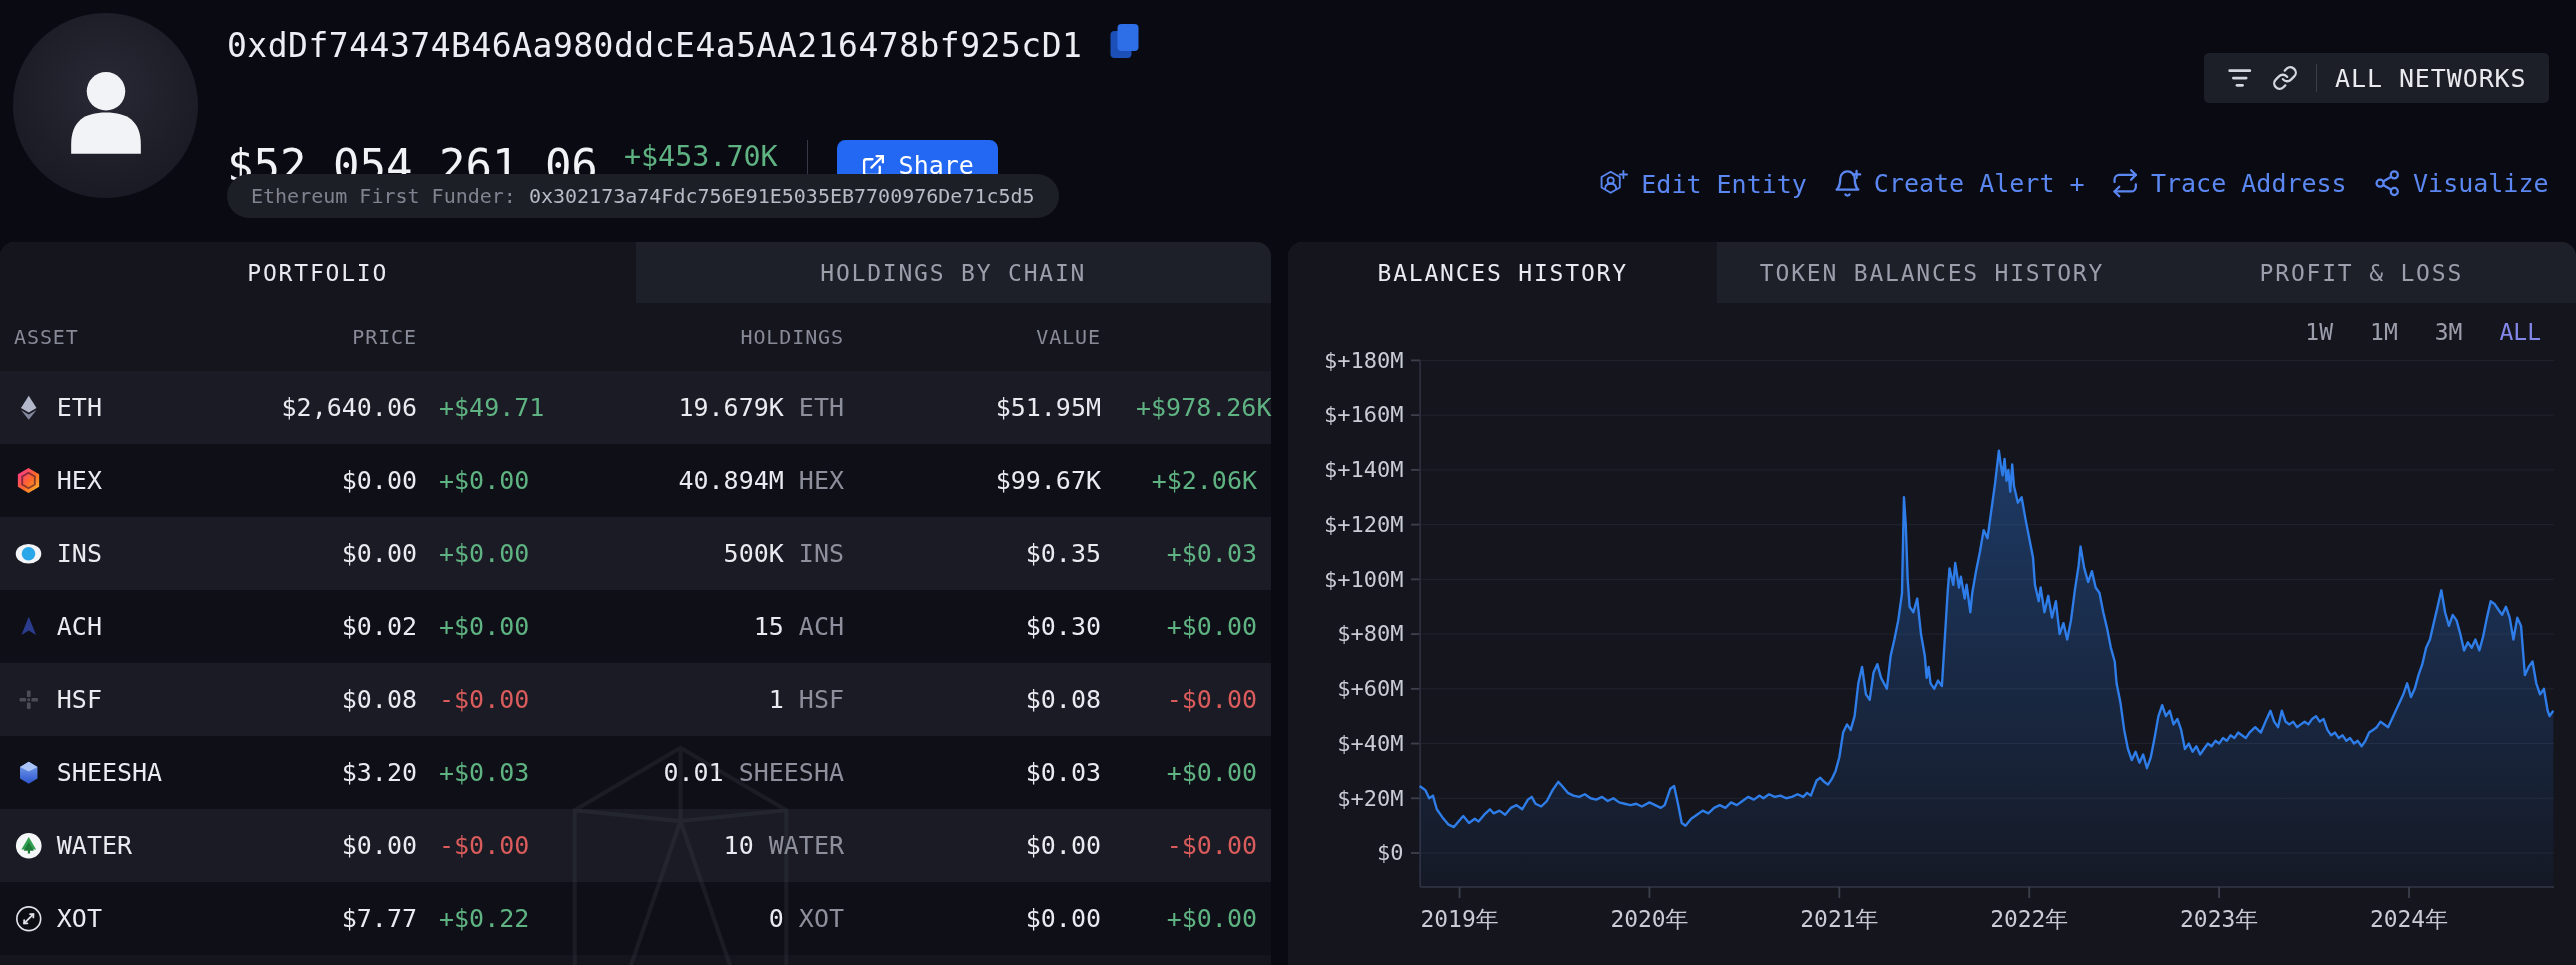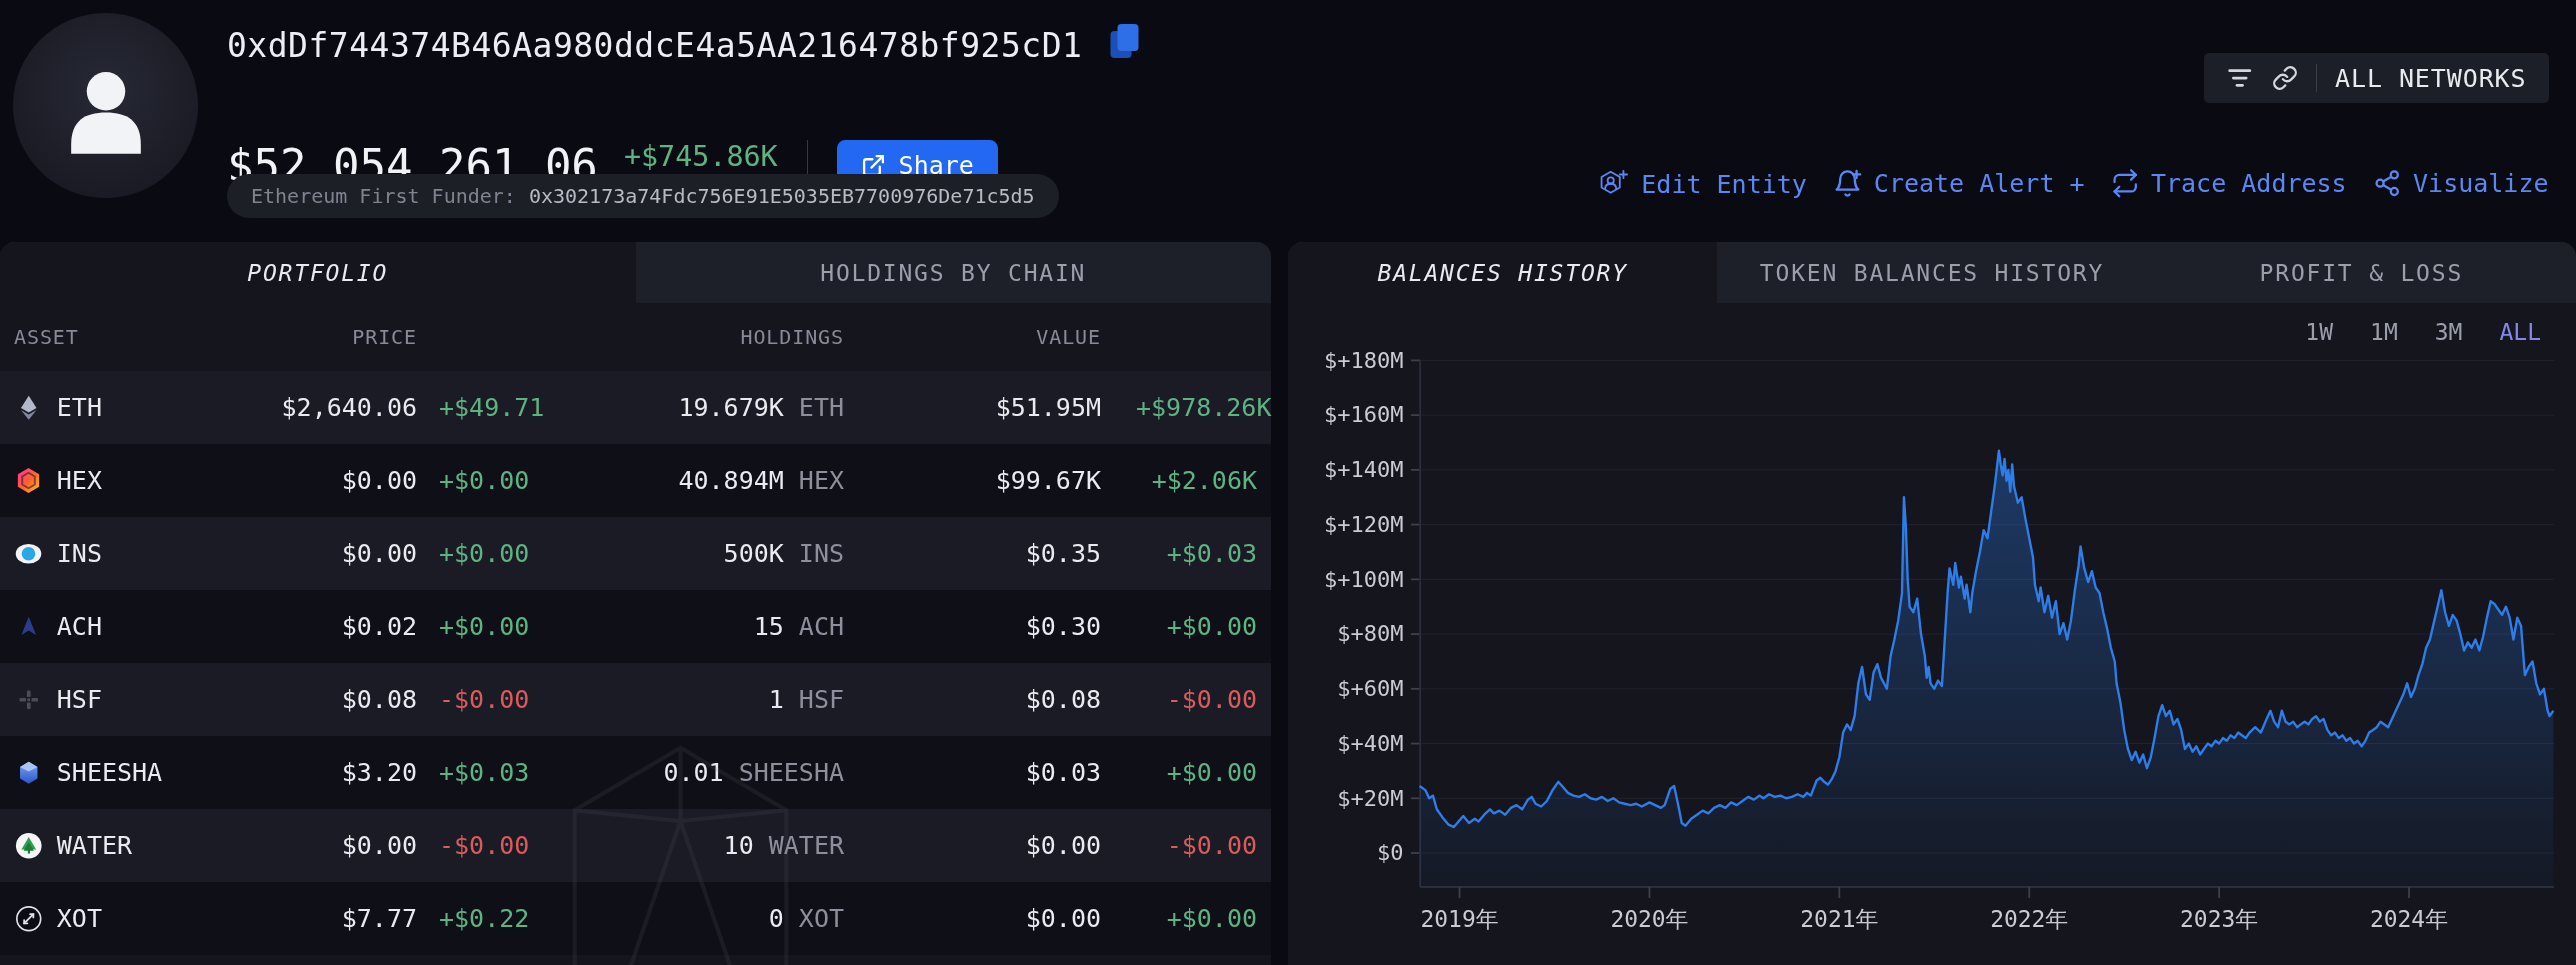--- a/index.html
+++ b/index.html
@@ -33,21 +33,21 @@
   .networks .ndiv{width:0.9px;height:27.5px;background:#3a3d49;}
   .actions{position:absolute;top:169px;right:27.5px;display:flex;gap:26px;align-items:flex-start;}
   .action{display:flex;align-items:center;gap:12px;color:var(--link);font-size:25px;cursor:pointer;white-space:nowrap;}
   
   .card{position:absolute;top:242px;height:723px;background:var(--card);border-radius:14.7px 14.7px 0 0;}
   #left-card{left:0;width:1271px;}
   #right-card{left:1288px;width:1288px;}
   .tabbar{display:flex;height:61px;background:var(--strip);border-radius:14.7px 14.7px 0 0;overflow:hidden;}
   .tab{flex:1;display:flex;align-items:center;justify-content:center;font-size:23px;letter-spacing:1.8px;
        color:var(--muted);cursor:pointer;}
-  .tab.active{background:var(--card);color:var(--text);border-radius:14.7px 0 0 0;font-style:italic;}
+  .tab.active{background:var(--card);color:var(--text);border-radius:14.7px 0 0 0;}
   
   .thead,.row{display:grid;grid-template-columns:220px 183px 156px 1fr 257px 156px;
               align-items:center;padding:0 14px;}
   .thead{height:68px;font-size:20px;color:#878a97;letter-spacing:0.9px;}
   .h-price,.h-value{text-align:right;}
   .h-holdings{text-align:right;grid-column:4;}
   .row{height:73px;font-size:25px;position:relative;}
   .row.odd{background:var(--row-a);}
   .row.even{background:var(--row-b);}
   .cell-asset{display:flex;align-items:center;gap:13.8px;}
@@ -83,21 +83,21 @@
 
   <div class="copy-btn">
     <svg width="37" height="42" viewBox="0 0 36 42">
       <rect x="4" y="11" width="21" height="27" rx="4" fill="#1c50b8"></rect>
       <rect x="11" y="4" width="21" height="27" rx="4" fill="#2e6fe8"></rect>
     </svg>
   </div>
 
   <div class="balrow">
     <span class="balance">$52,054,261.06</span>
-    <span class="balchange">+$745.86K</span>
+    <span class="balchange">+$453.70K</span>
     <span class="vdiv"></span>
     <div class="share-btn">
       <svg width="25" height="25" viewBox="0 0 24 24" fill="none" stroke="#ffffff" stroke-width="2.2" stroke-linecap="round" stroke-linejoin="round">
         <path d="M18 13v6a2 2 0 0 1-2 2H5a2 2 0 0 1-2-2V8a2 2 0 0 1 2-2h6"></path>
         <polyline points="15 3 21 3 21 9"></polyline>
           <line x1="10" y1="14" x2="21" y2="3"></line>
       </svg>
       <span>Share</span>
     </div>
   </div>

